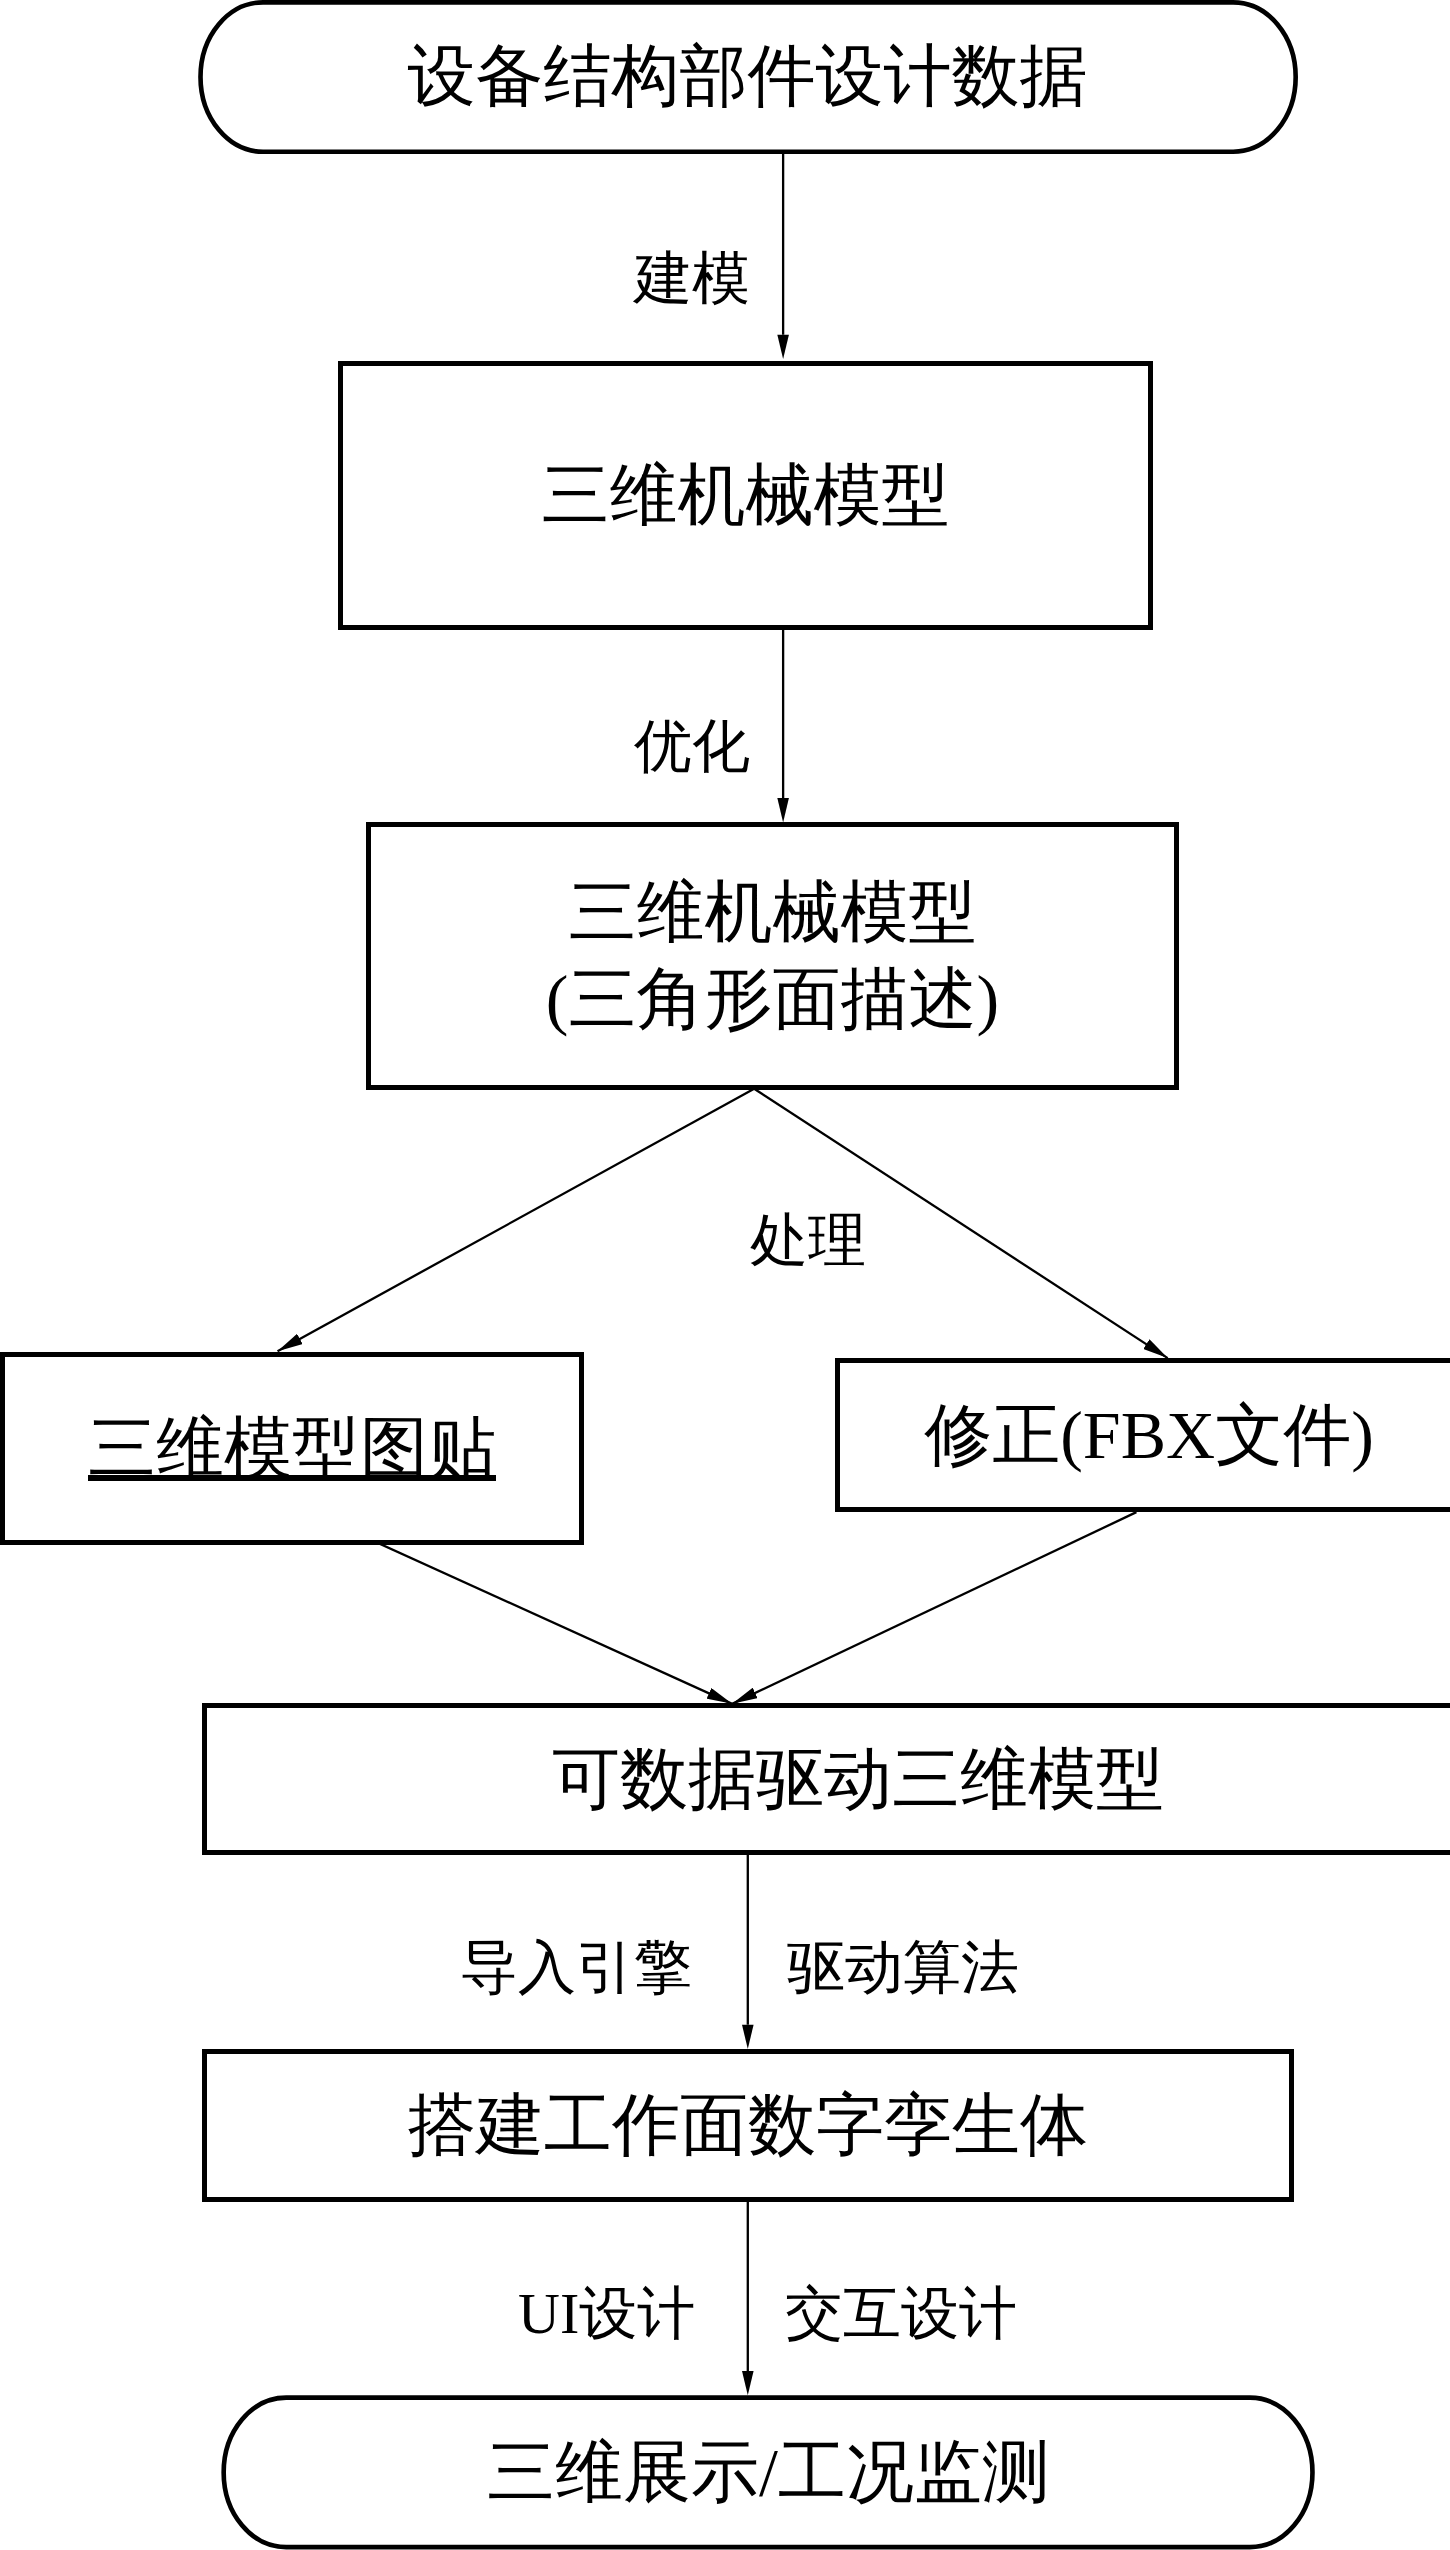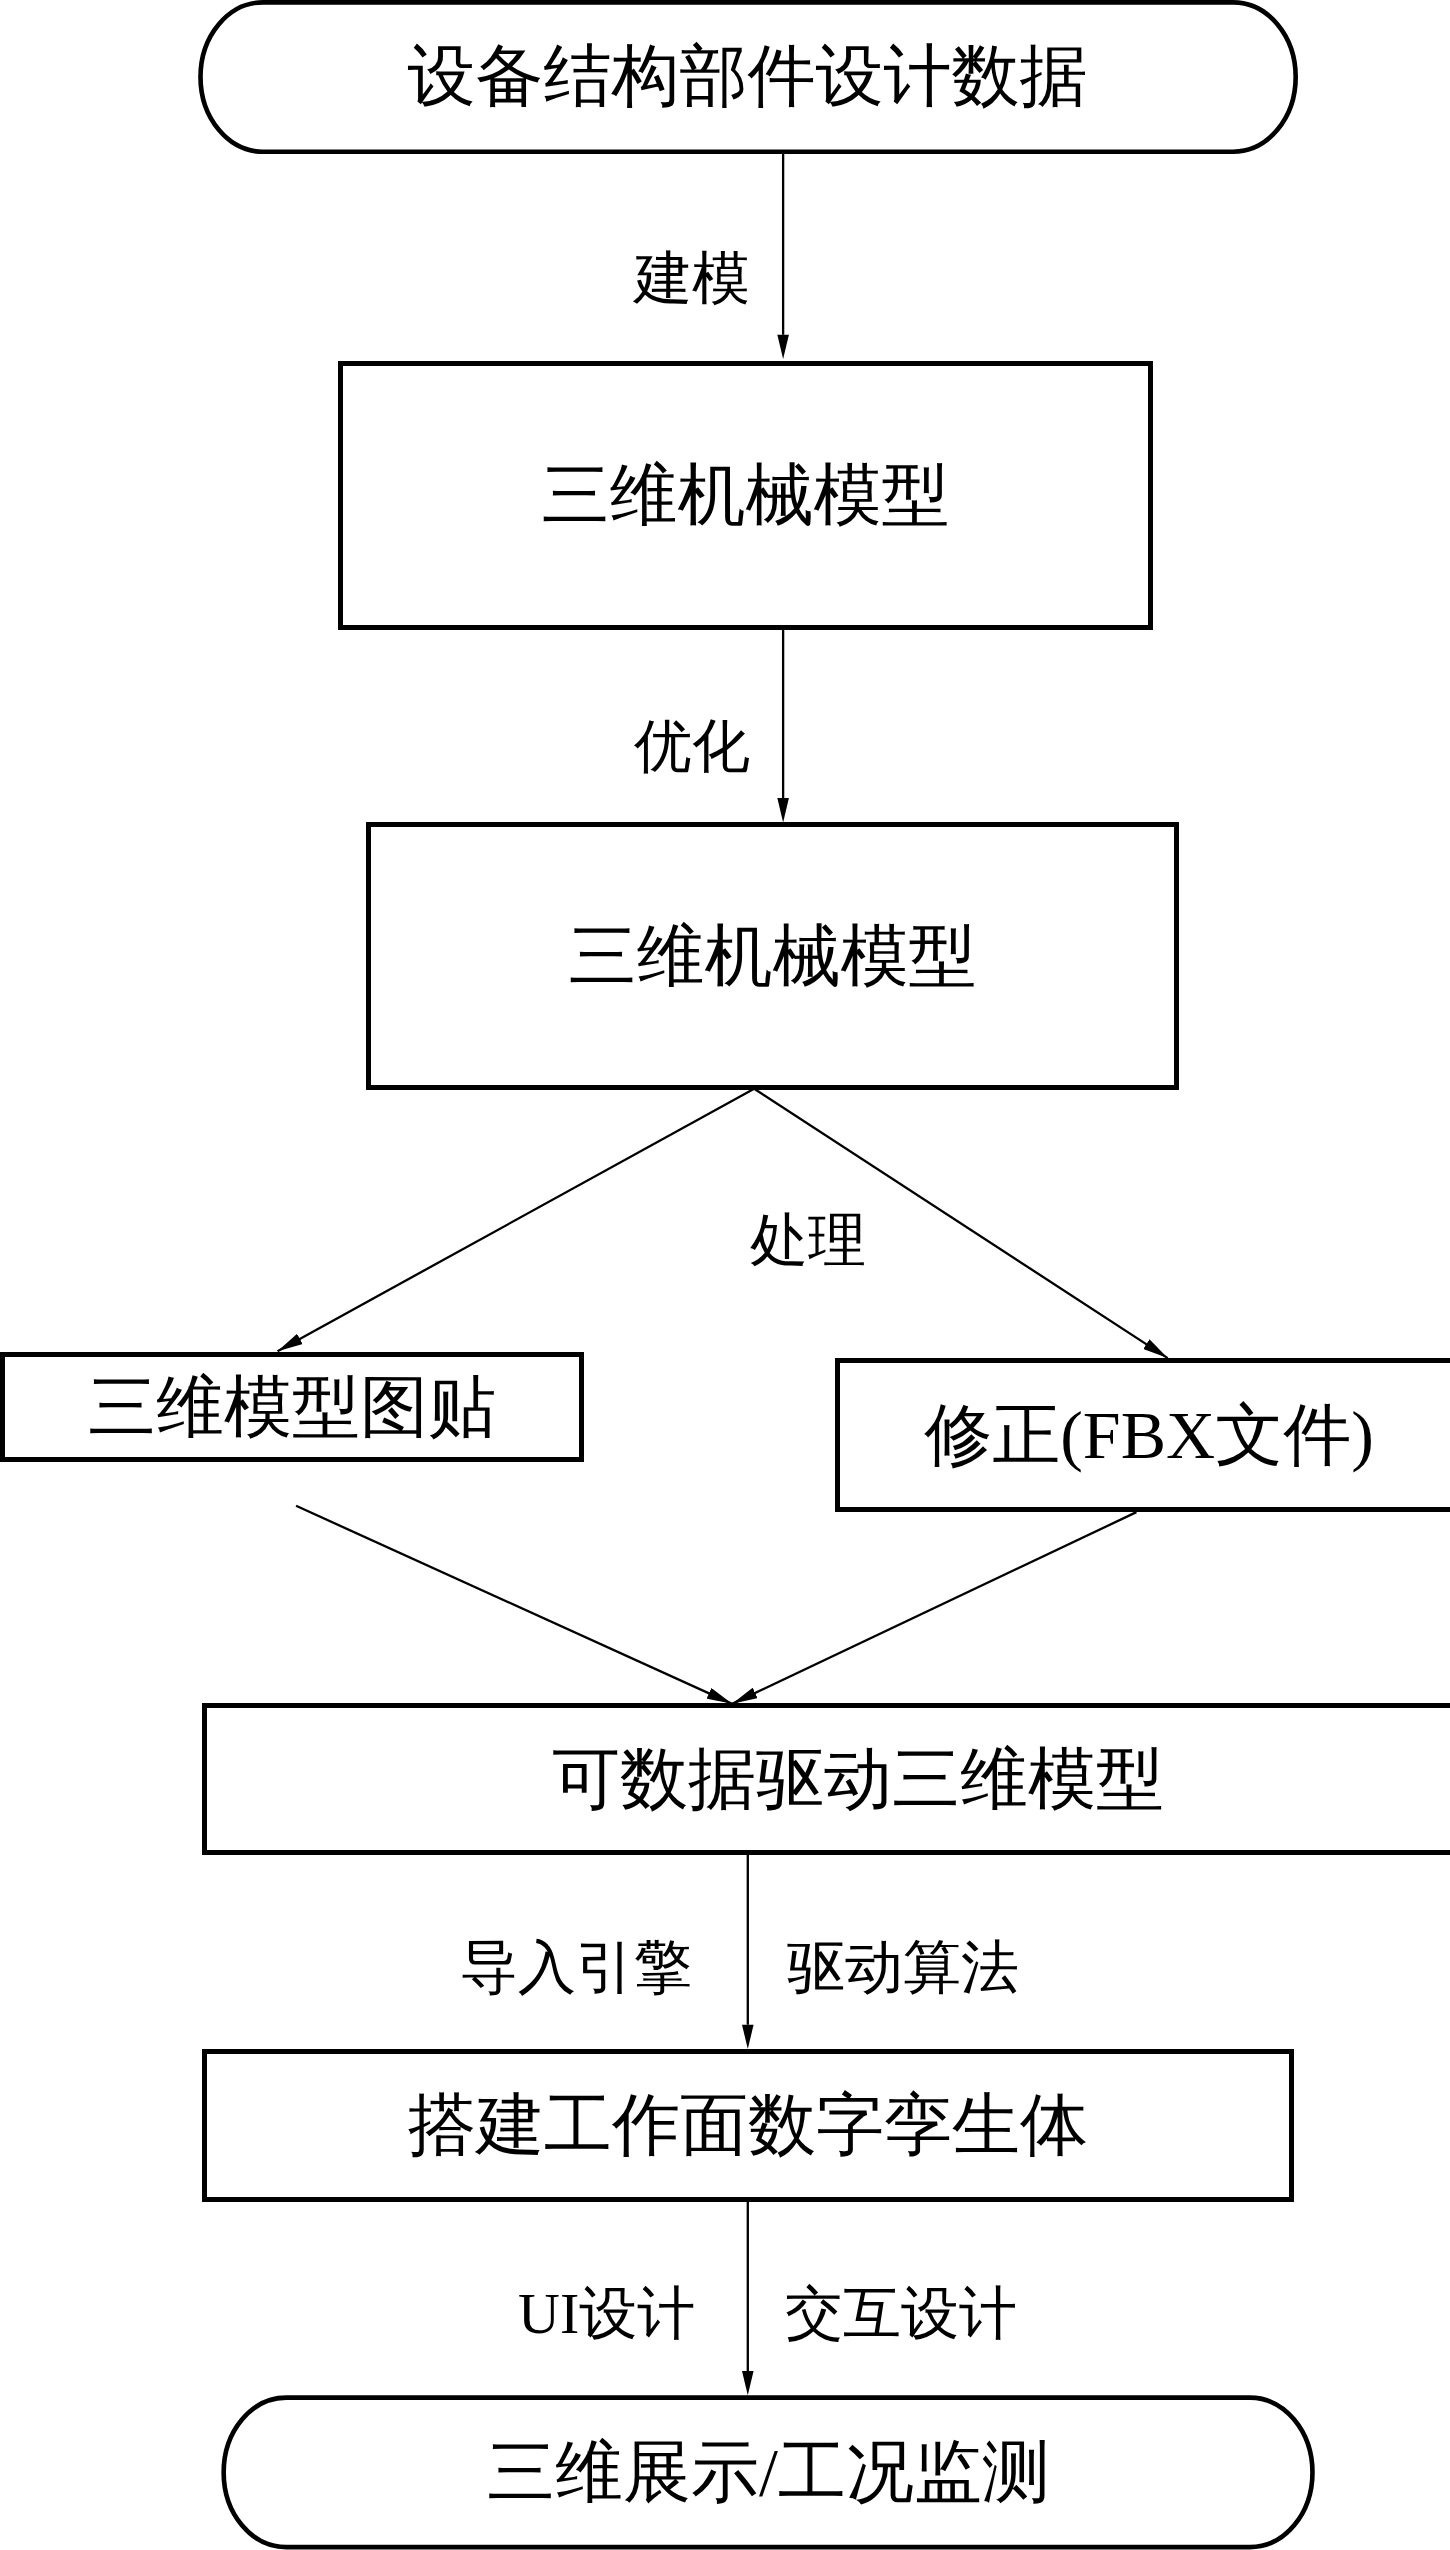--- a/index.html
+++ b/index.html
@@ -52,23 +52,24 @@
 <div class="node" style="left:200px; top:2.3px; width:1095px; height:149px; border:none; background:transparent;">
   <span class="line-text">设备结构部件设计数据</span>
 </div>
 
 <div class="node" style="left:338px; top:361px; width:815px; height:269px;">
   <span class="line-text">三维机械模型</span>
 </div>
 
 <div class="node" style="left:366px; top:822px; width:813px; height:268px;">
   <span class="line-text">三维机械模型</span>
+  <span class="line-text">(三角形面描述)</span>
 </div>
 
-<div class="node" style="left:0px; top:1352px; width:584px; height:110px;">
+<div class="node" style="left:0px; top:1352px; width:584px; height:193px;text-decoration:underline;">
   <span class="line-text">三维模型图贴</span>
 </div>
 
 <div class="node" style="left:835px; top:1358px; width:628px; height:154px;">
   <span class="line-text">修正(FBX文件)</span>
 </div>
 
 <div class="node" style="left:202px; top:1703px; width:1312px; height:152px;">
   <span class="line-text">可数据驱动三维模型</span>
 </div>

